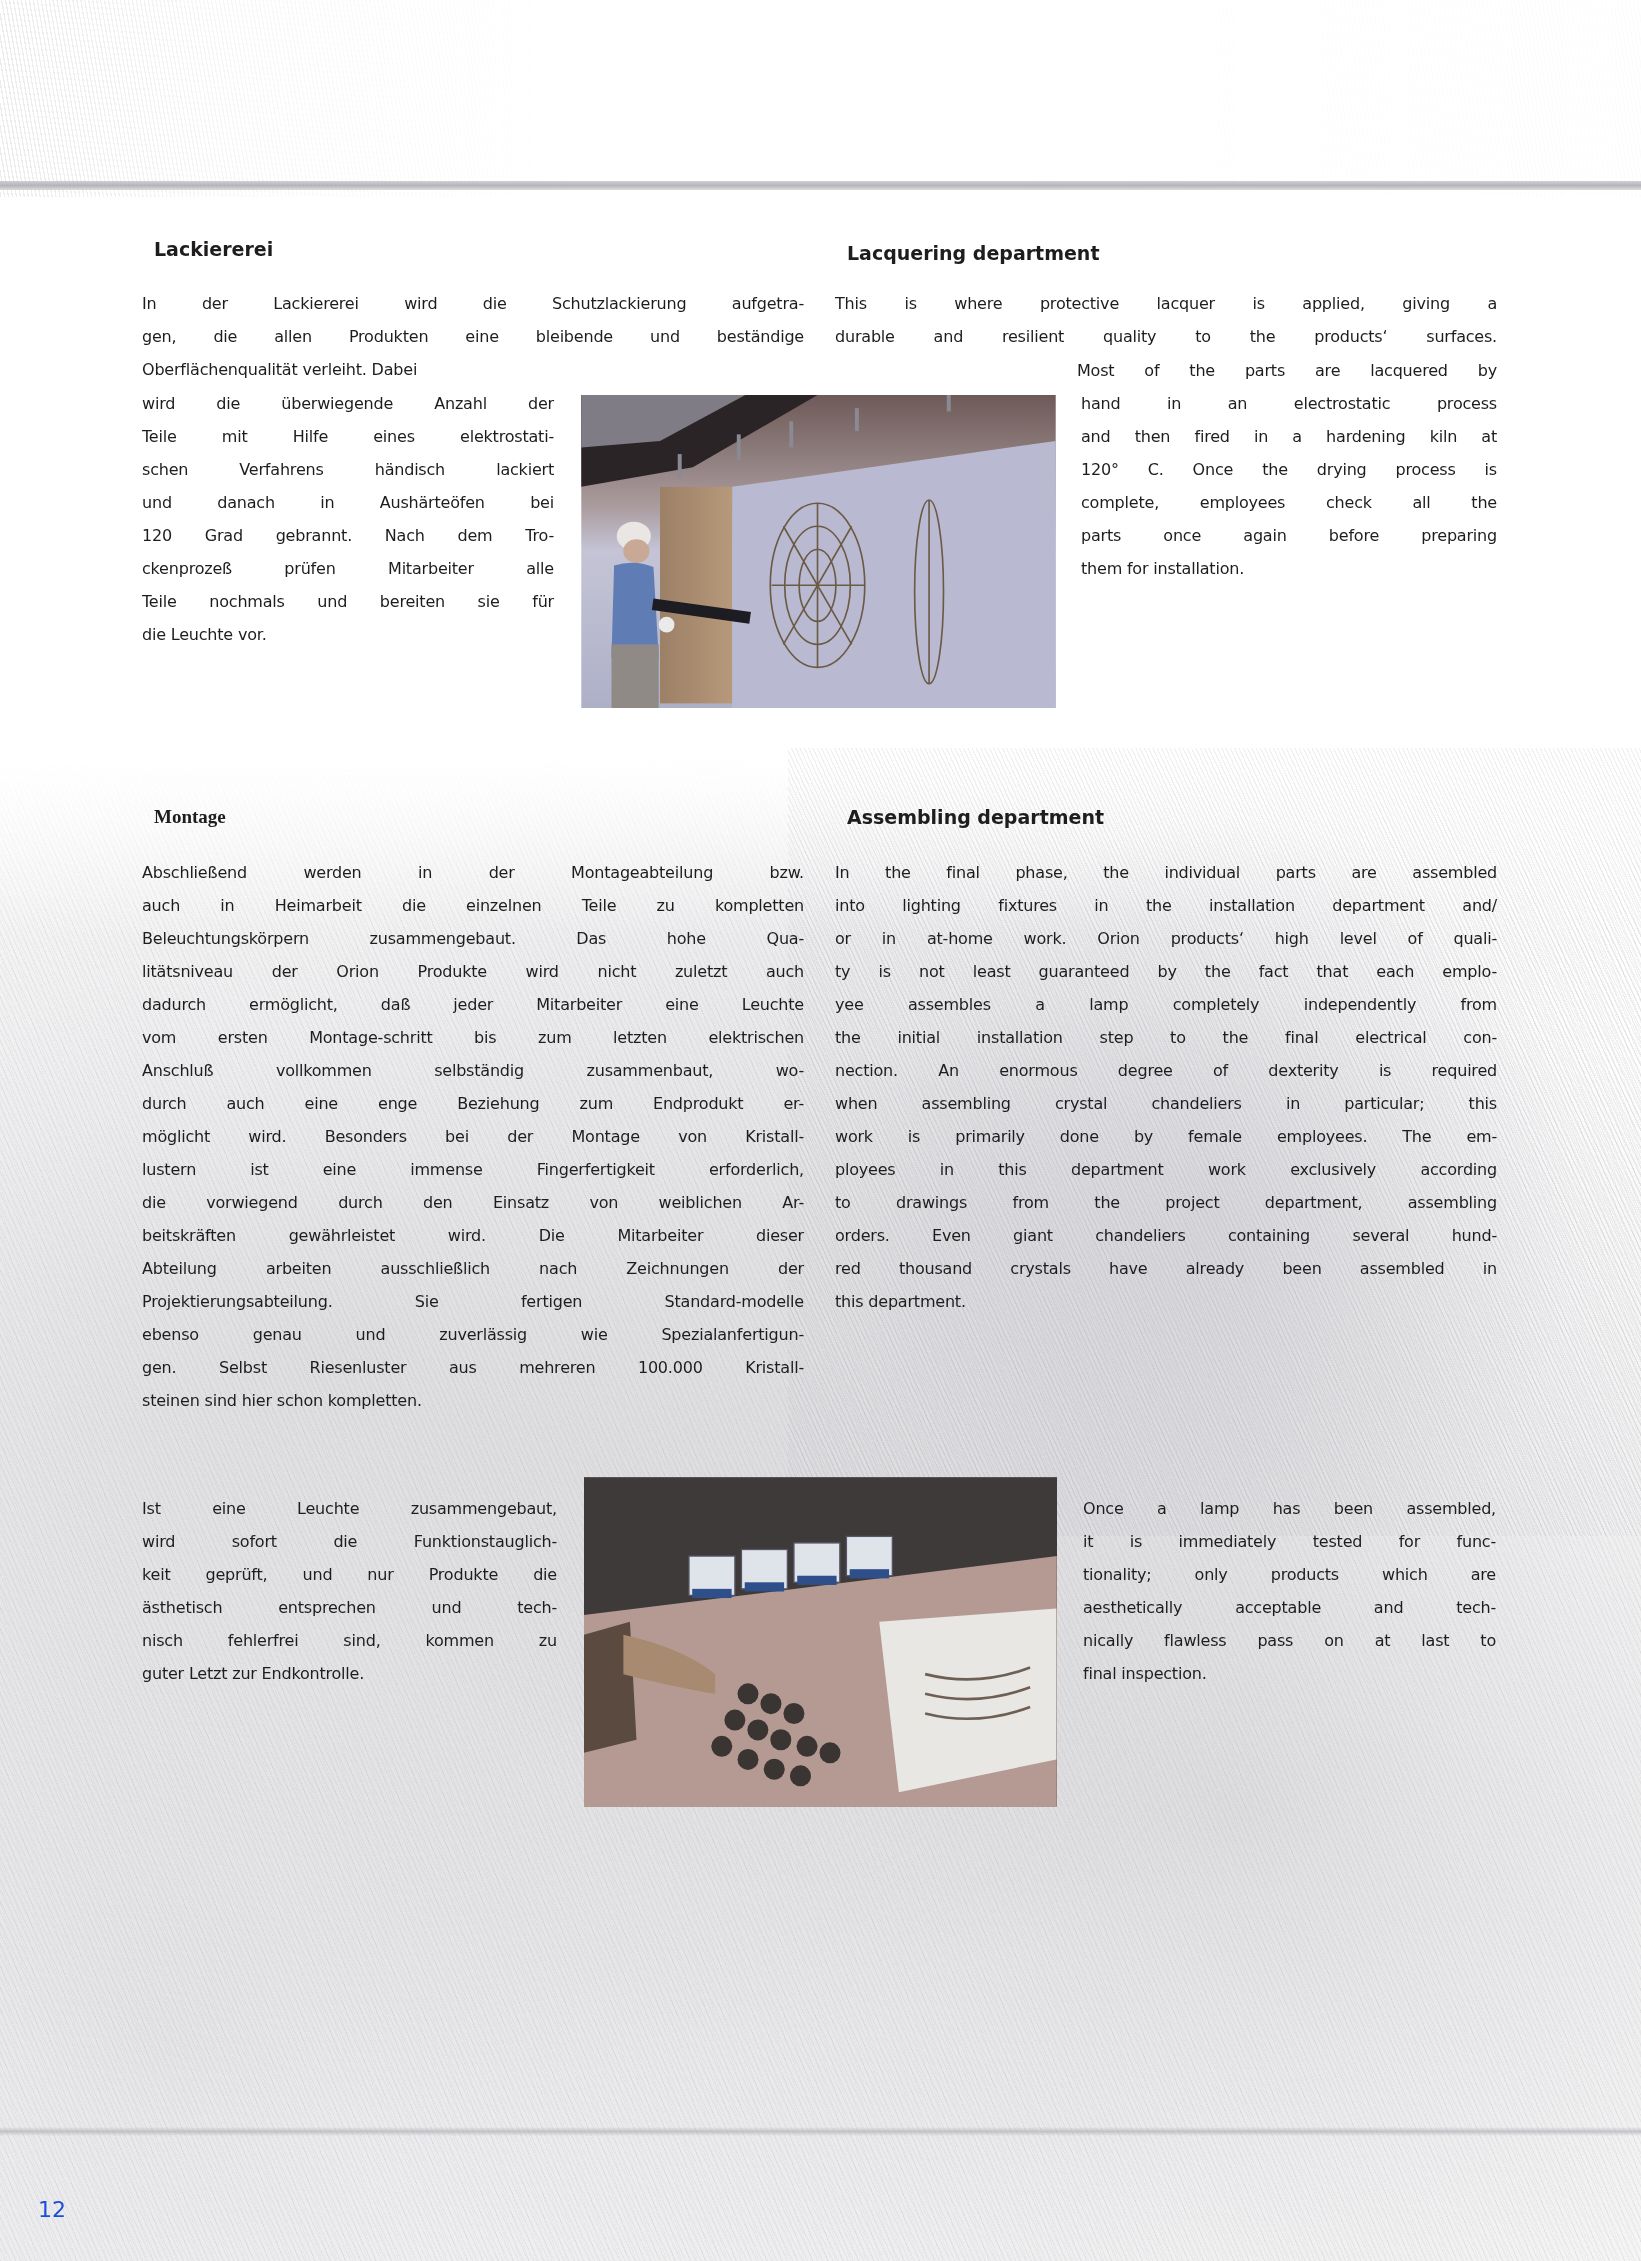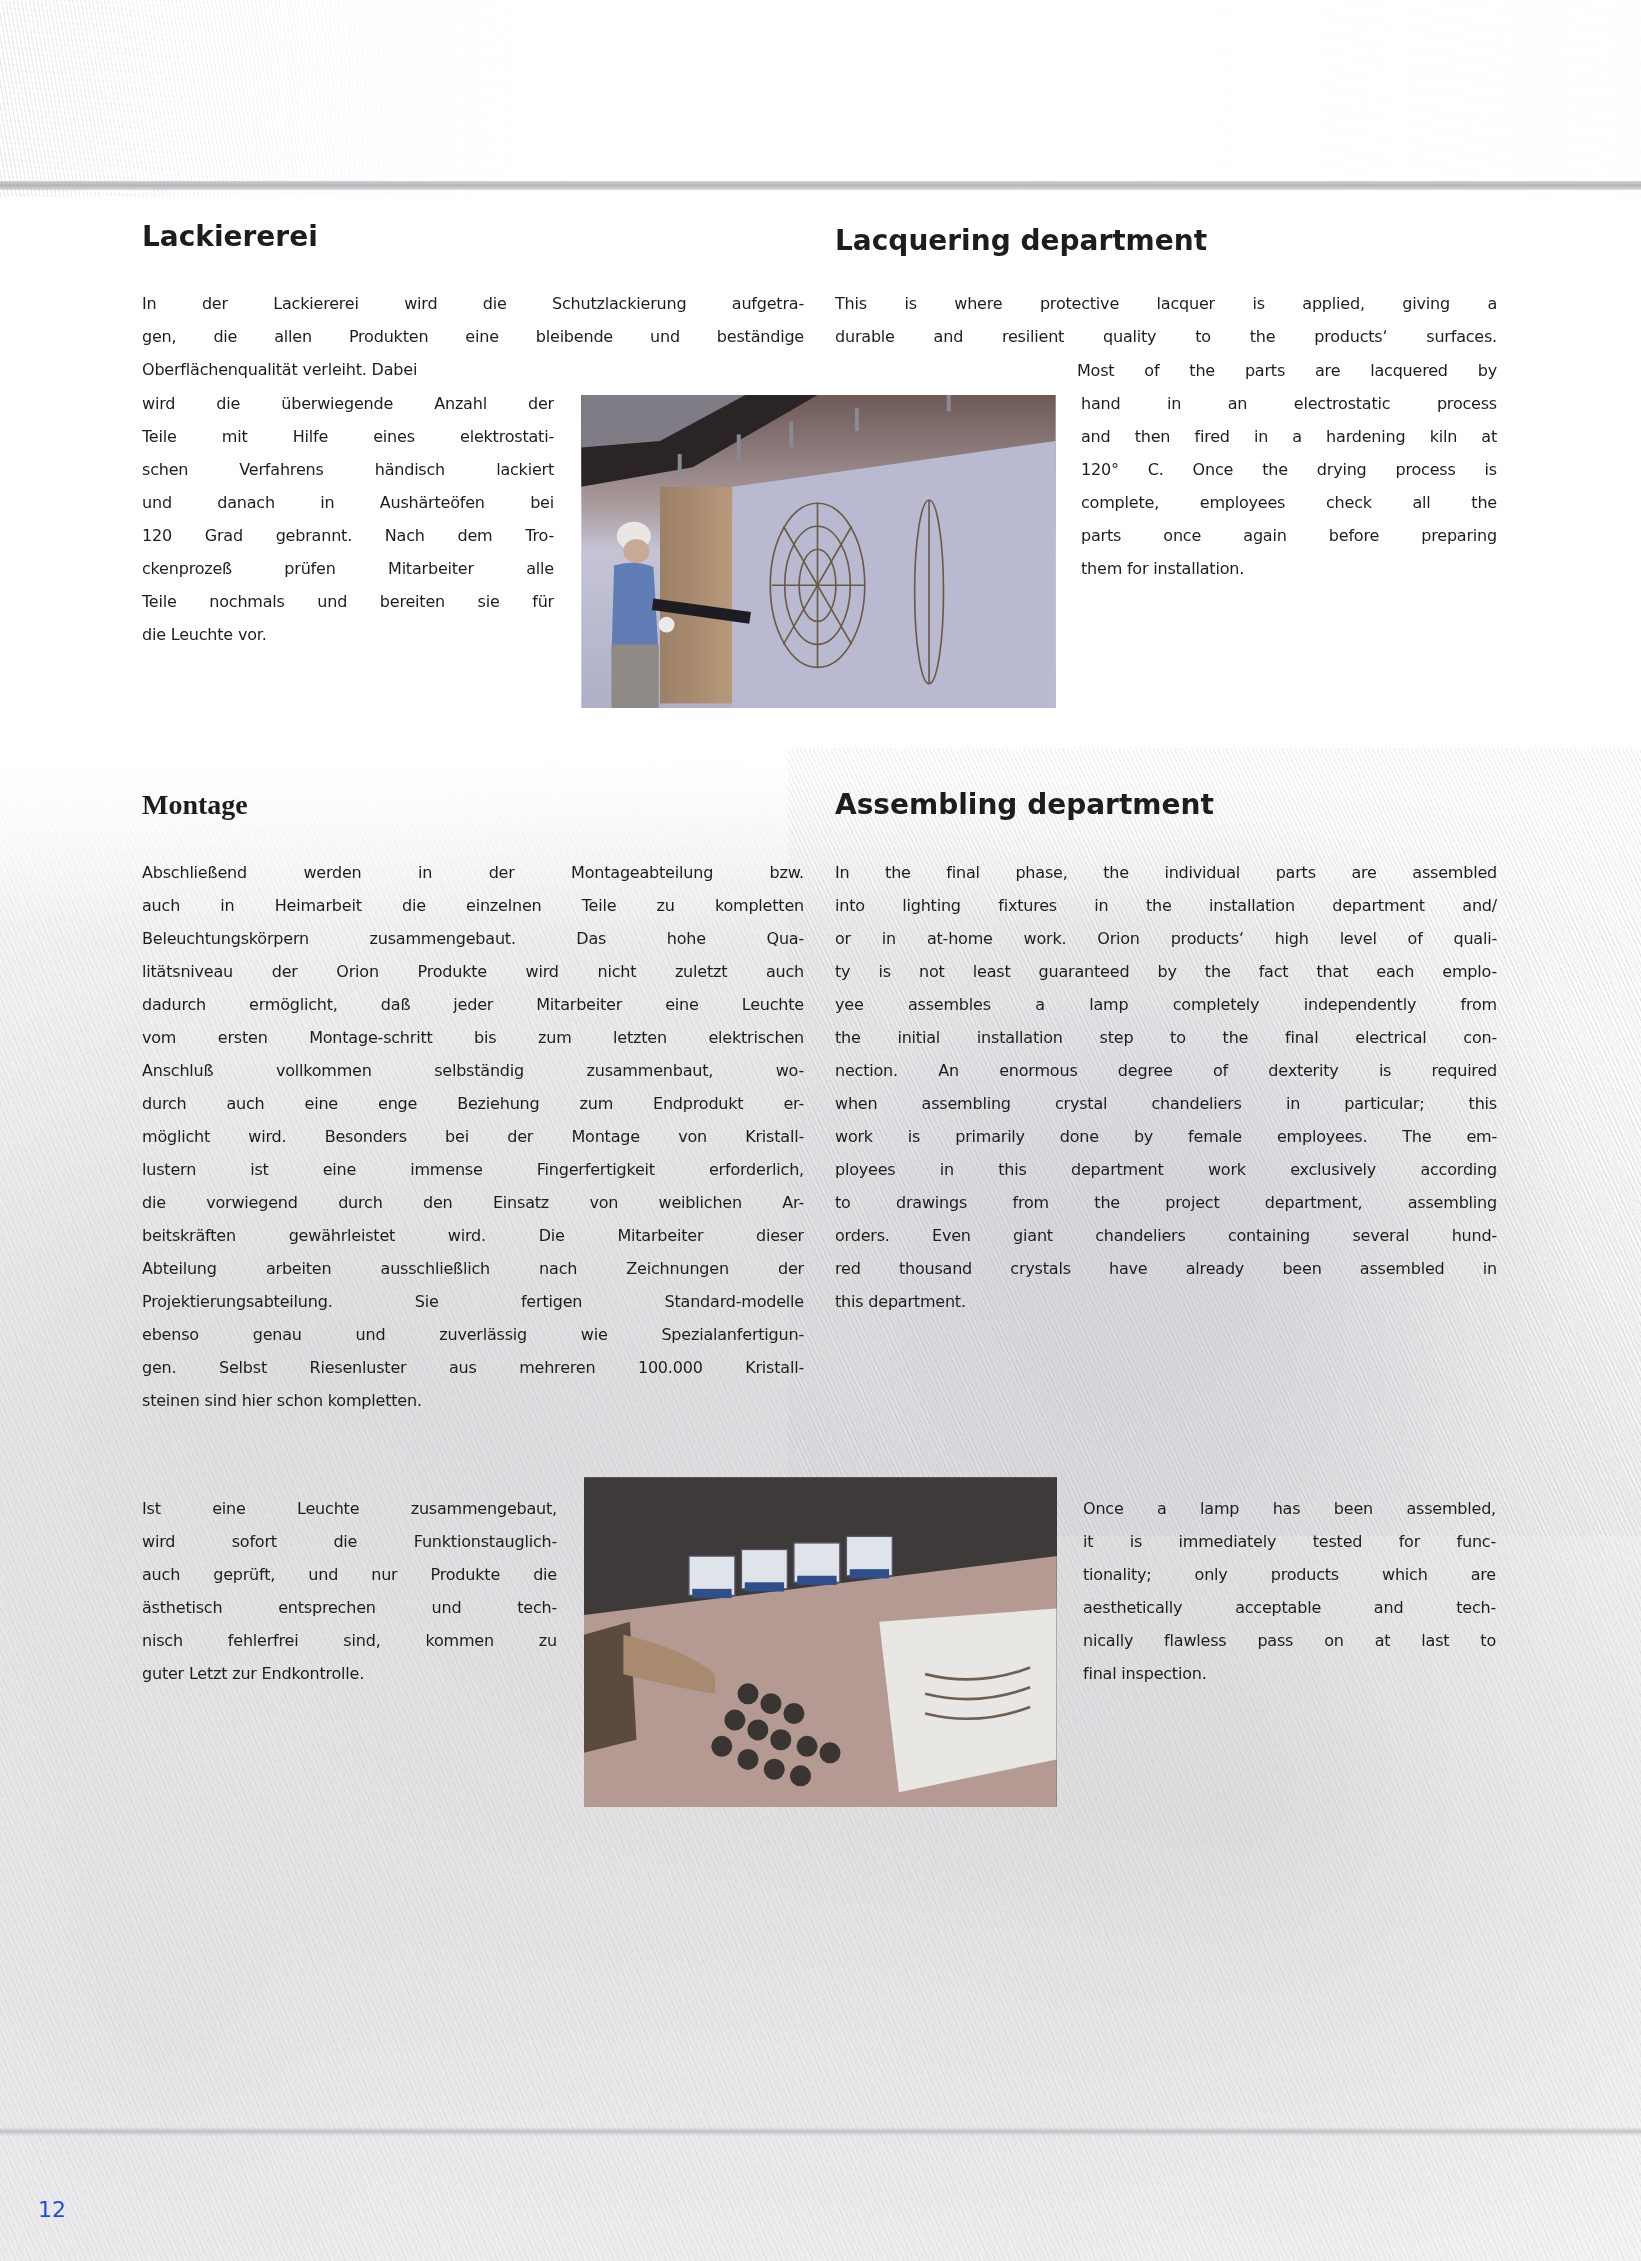--- a/index.html
+++ b/index.html
@@ -39,22 +39,22 @@
     position: absolute; left: 0; top: 181px; width: 1641px; height: 9.2px;
     background: linear-gradient(to bottom, #c8c8cc 0%, #a9a9ae 50%, #d6d6da 100%);
     opacity: 0.85;
   }
   .bottom-rule {
     position: absolute; left: 0; top: 2127px; width: 1641px; height: 9.2px;
     background: linear-gradient(to bottom, rgba(180,180,186,0.0), rgba(170,170,176,0.6), rgba(180,180,186,0.0));
   }
 
   .heading {
-    position: absolute; font-weight: bold; font-size: 28px; line-height: 26px;
-    color: #1e1c1d; margin: 0;
+    position: absolute; font-weight: bold; font-size: 19px; line-height: 26px;
+    color: #1e1c1d; margin: 12px;
   }
   .para {
     position: absolute; font-size: 16px; line-height: 33px;
     text-align: justify; margin: 0; color: #1e1c1d;
     letter-spacing: -0.2px;
   }
   .para .line { display: block; text-align: justify; text-align-last: justify; white-space: nowrap; }
   .para .line.last { text-align-last: left; }
 
   .photo {
@@ -194,21 +194,21 @@
   <span class="line">ployees in this department work exclusively according</span>
   <span class="line">to drawings from the project department, assembling</span>
   <span class="line">orders.  Even giant chandeliers containing several hund-</span>
   <span class="line">red thousand crystals have already been assembled in</span>
   <span class="line last">this department.</span>
 </div>
 
 <div class="para" style="left:142px; top:1492px; width:415px;">
   <span class="line">Ist eine Leuchte zusammengebaut,</span>
   <span class="line">wird sofort die Funktionstauglich-</span>
-  <span class="line">auch geprüft, und nur Produkte die</span>
+  <span class="line">keit geprüft, und nur Produkte die</span>
   <span class="line">ästhetisch entsprechen und tech-</span>
   <span class="line">nisch fehlerfrei sind, kommen zu</span>
   <span class="line last">guter Letzt zur Endkontrolle.</span>
 </div>
 
 <div class="photo" style="left:584px; top:1477px; width:473px; height:330px;">
   <svg width="473" height="330" viewBox="0 0 721 502">
     <rect x="0" y="0" width="721" height="502" fill="#8a7a72"></rect>
     <polygon points="0,160 720,40 720,502 0,502" fill="#b49a92"></polygon>
     <polygon points="0,0 721,0 721,120 0,210" fill="#3e3a3a"></polygon>

